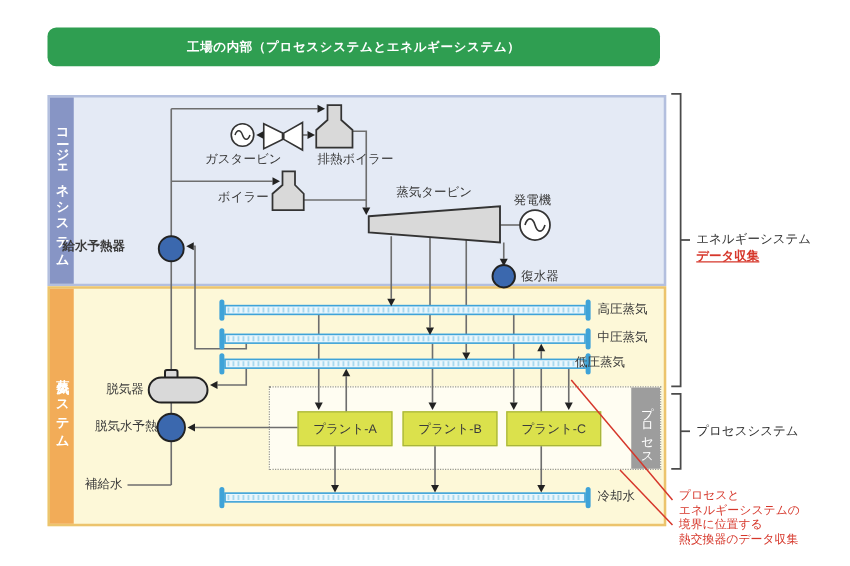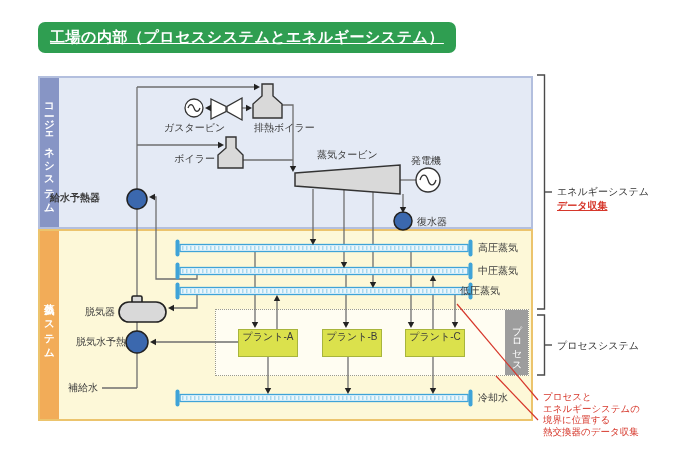--- a/index.html
+++ b/index.html
@@ -1,39 +1,39 @@
 <!DOCTYPE html>
 <html><head>
 <meta charset="utf-8">
 <style>
   html,body{margin:0;padding:0;background:#fff;}
   *{box-sizing:border-box;}
   body{font-family:"Liberation Sans","DejaVu Sans",sans-serif;}
   .canvas{position:relative;width:680px;height:453px;background:#fff;overflow:hidden;}
 
-  .title-banner{position:absolute;left:38px;top:22px;width:418px;height:31px;
-    background:#2f9e51;border-radius:7px;color:#fff;font-size:15px;font-weight:bold;
-    display:flex;align-items:center;justify-content:center;letter-spacing:.5px;text-decoration:underline;}
+  .title-banner{position:absolute;left:38px;top:22px;width:490px;height:31px;
+    background:#2f9e51;border-radius:7px;color:#fff;font-size:10px;font-weight:bold;
+    display:flex;align-items:center;justify-content:center;letter-spacing:.5px;}
 
   .region{position:absolute;border-style:solid;}
   .region-energy{left:38px;top:76px;width:495px;height:153px;background:#e4eaf5;border:2px solid #b3bfde;}
   .region-steam{left:38px;top:229px;width:495px;height:192px;background:#fdf8d8;border:2px solid #ecc46d;}
   .side-rail{position:absolute;left:0;top:0;bottom:0;width:19px;display:flex;align-items:center;justify-content:center;}
   .rail-energy{background:#8795c5;}
   .rail-steam{background:#f2ac58;}
   .rail-text{writing-mode:vertical-rl;color:#fff;font-size:10.5px;font-weight:bold;letter-spacing:2px;line-height:1;}
 
   .dotted-box{position:absolute;left:215px;top:309px;width:314px;height:67px;
     background:#fffdf2;border:1px dotted #9a9a8e;}
   .process-bar{position:absolute;left:505px;top:310px;width:23px;height:65px;background:#9d9d9d;
     display:flex;align-items:center;justify-content:center;}
   .process-bar .rail-text{font-weight:normal;letter-spacing:1px;font-size:10px;}
 
-  .plant{position:absolute;top:329px;width:60px;height:28px;background:#dbe14c;border:1.5px solid #a8b53c;
-    display:flex;align-items:flex-start;justify-content:center;font-size:10px;color:#3b3b3b;}
+  .plant{position:absolute;top:329px;width:76px;height:28px;background:#dbe14c;border:1.5px solid #a8b53c;
+    display:flex;align-items:center;justify-content:center;font-size:10px;color:#3b3b3b;}
   .plant-a{left:238px;} .plant-b{left:322px;} .plant-c{left:405px;}
 
   svg.overlay{position:absolute;left:0;top:0;}
 
   .lbl{position:absolute;font-size:10px;color:#3a3a3a;line-height:12px;white-space:nowrap;}
   .lbl-r{text-align:right;}
 
   .ann{position:absolute;font-size:10px;color:#333;line-height:12px;white-space:nowrap;}
   .ann-red{color:#d6372b;font-weight:bold;}
   .note-red{position:absolute;left:543px;top:391px;font-size:9.5px;font-weight:normal;

